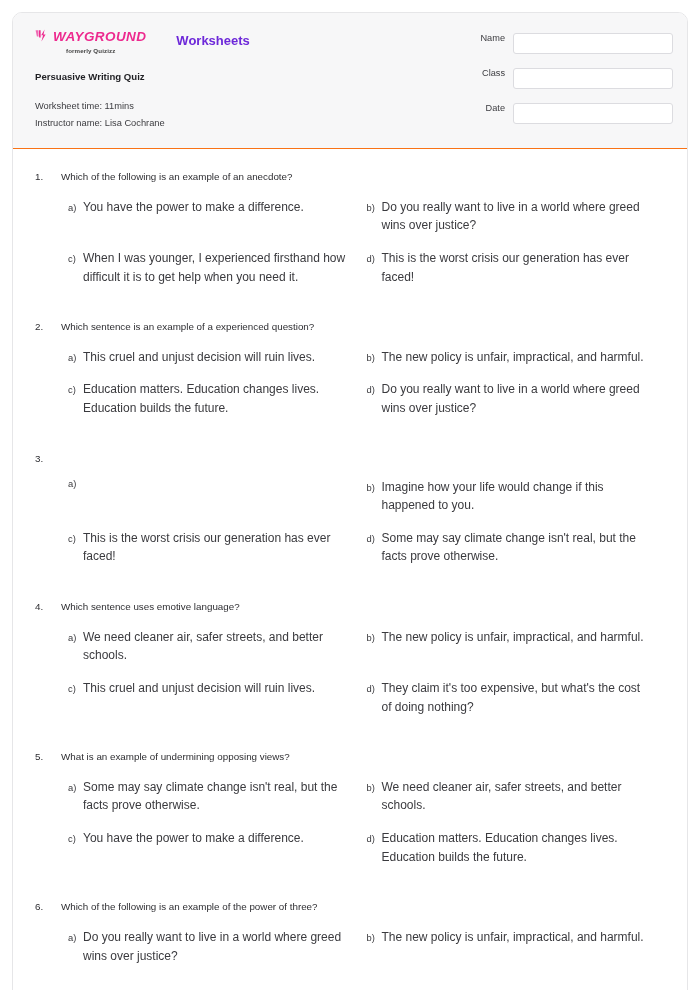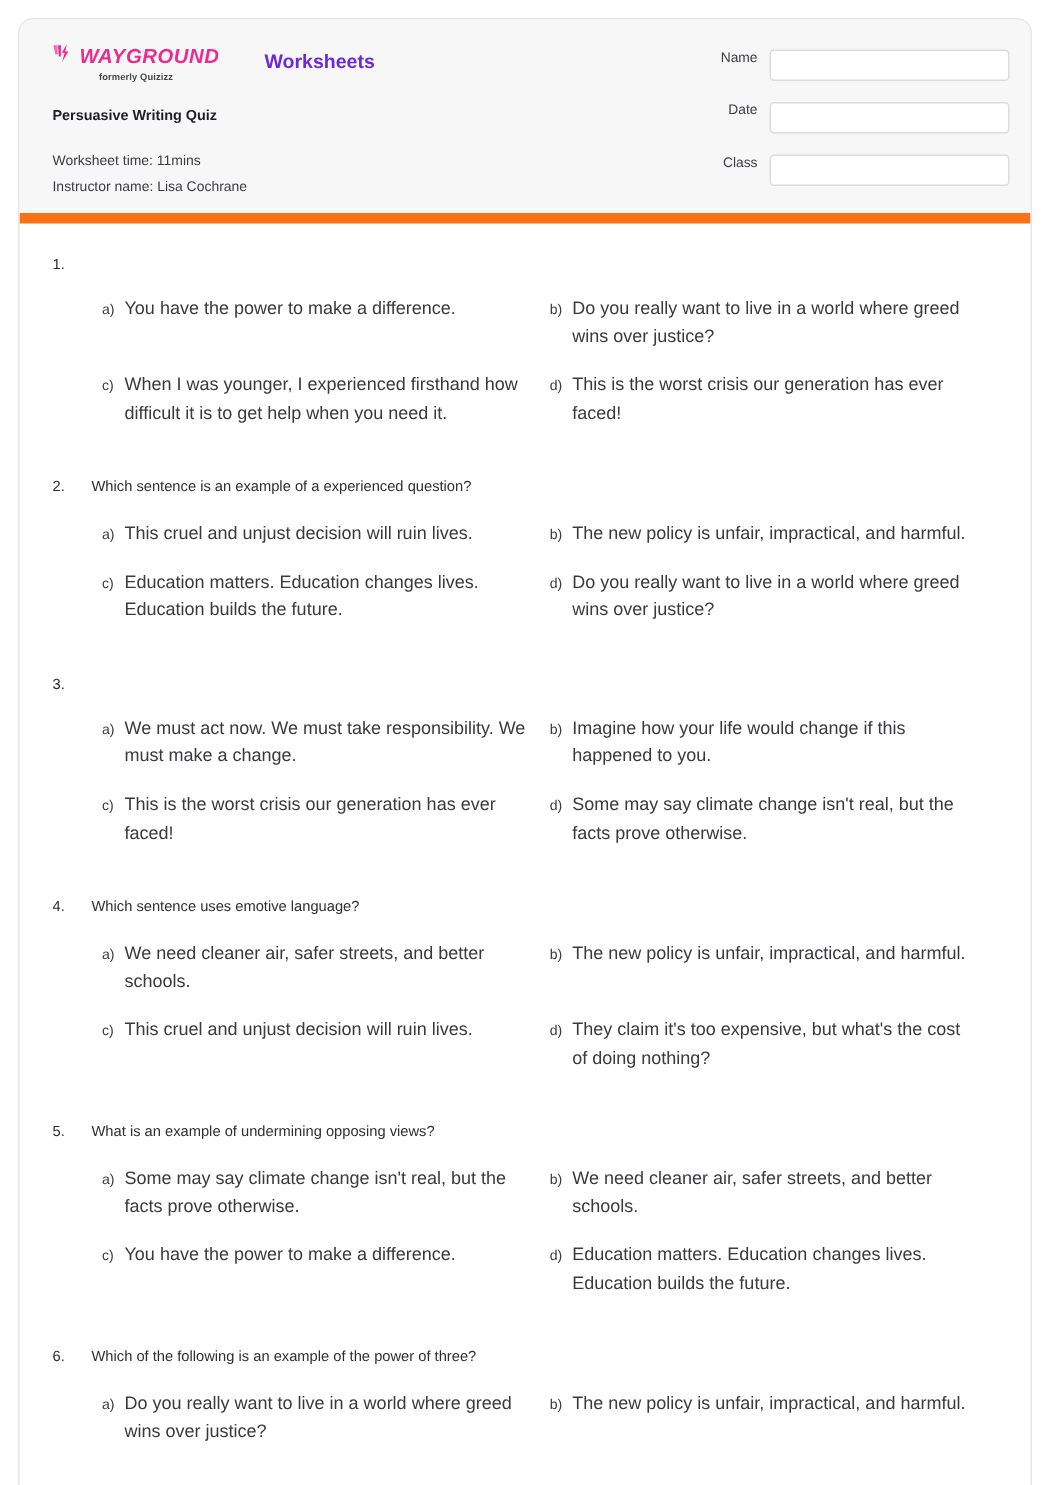--- a/index.html
+++ b/index.html
@@ -23,21 +23,21 @@
     background: #ffffff;
     border: 1px solid #e6e6e8;
     border-radius: 10px;
     overflow: hidden;
   }
 
   
   .wsheader {
     position: relative;
     background: #f7f7f8;
-    border-bottom: 7px solid #f97316;
+    border-bottom: 1px solid #f97316;
     padding: 16px 22px 16px 22px;
     height: 136px;
   }
 
   .brandrow {
     display: flex;
     align-items: flex-start;
     gap: 10px;
   }
 
@@ -201,34 +201,35 @@
       <div class="meta-line">Worksheet time: 11mins</div>
       <div class="meta-line">Instructor name: Lisa Cochrane</div>
     </div>
 
     <div class="fields" id="fields-container">
         <div class="field-row">
           <span class="field-label">Name</span>
           <input type="text" class="field-input" placeholder="" style="">
         </div>
         <div class="field-row">
+          <span class="field-label">Class</span>
+          <input type="text" class="field-input" placeholder="" style="">
+        </div>
+        <div class="field-row">
           <span class="field-label">Date</span>
           <input type="text" class="field-input" placeholder="" style="">
         </div>
-        <div class="field-row">
-          <span class="field-label">Class</span>
-          <input type="text" class="field-input" placeholder="" style="">
-        </div>
       </div>
   </div>
 
   <div class="wsbody" id="questions-container">
       <div class="question">
         <div class="q-head">
           <div class="q-num">1.</div>
+          <div class="q-text">Which of the following is an example of an anecdote?</div>
         </div>
         <div class="options">
           <div class="opt">
             <span class="opt-marker">a)</span>
             <span class="opt-text">You have the power to make a difference.</span>
           </div>
           <div class="opt">
             <span class="opt-marker">b)</span>
             <span class="opt-text">Do you really want to live in a world where greed wins over justice?</span>
           </div>
@@ -266,21 +267,20 @@
           </div>
         </div>
       </div>
       <div class="question">
         <div class="q-head">
           <div class="q-num">3.</div>
         </div>
         <div class="options">
           <div class="opt">
             <span class="opt-marker">a)</span>
-            <span class="opt-text">We must act now. We must take responsibility. We must make a change.</span>
           </div>
           <div class="opt">
             <span class="opt-marker">b)</span>
             <span class="opt-text">Imagine how your life would change if this happened to you.</span>
           </div>
           <div class="opt">
             <span class="opt-marker">c)</span>
             <span class="opt-text">This is the worst crisis our generation has ever faced!</span>
           </div>
           <div class="opt">

